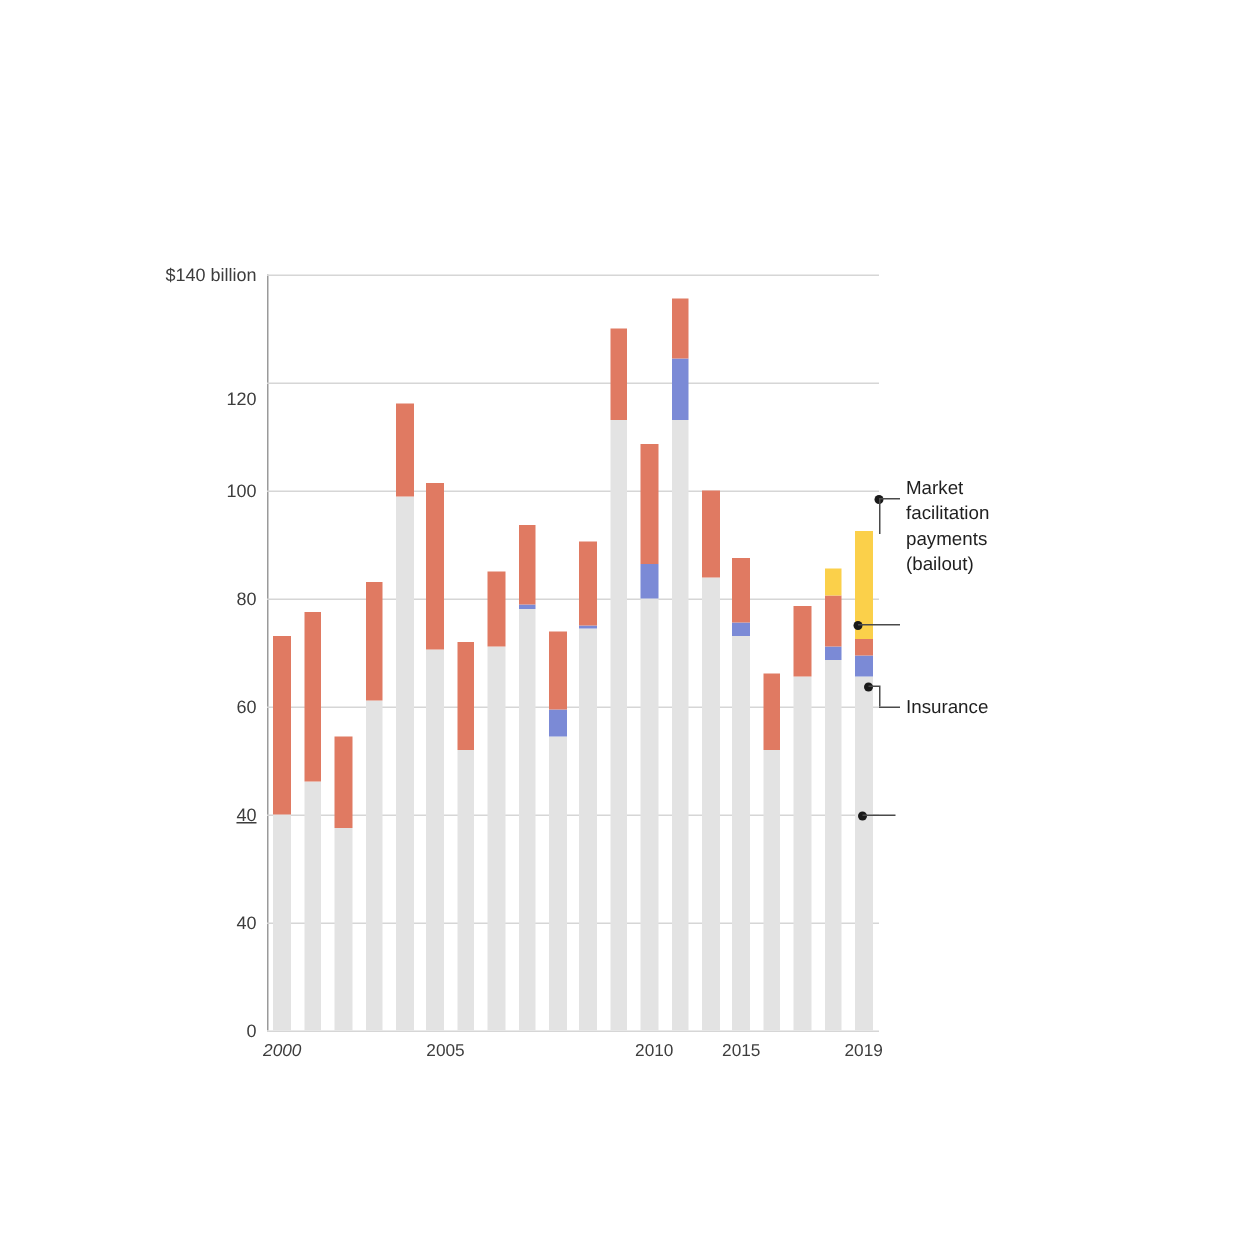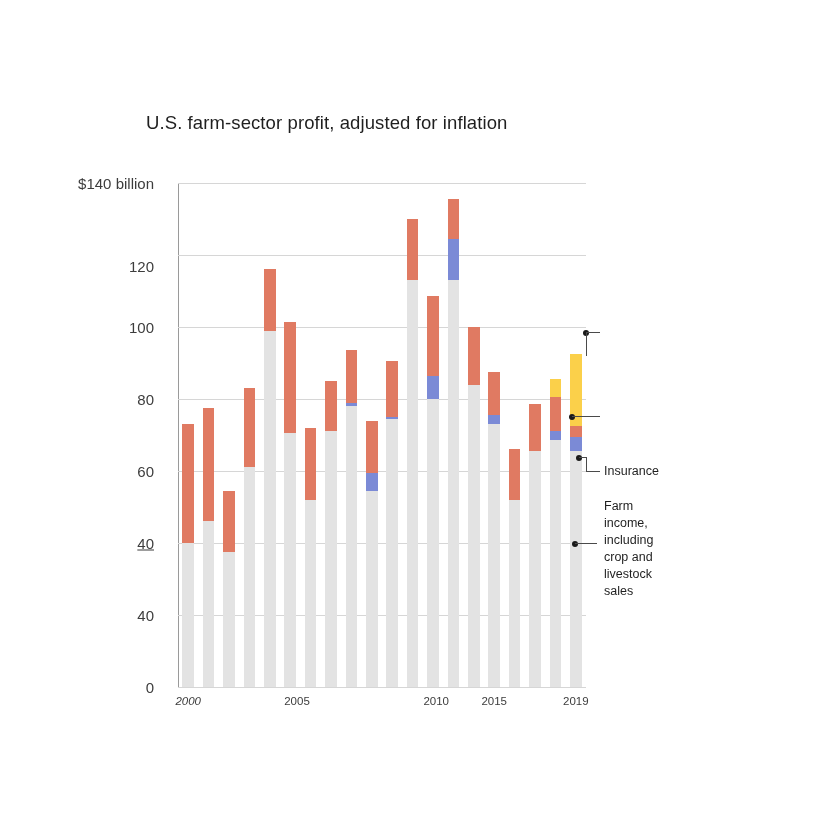--- a/index.html
+++ b/index.html
@@ -50,22 +50,22 @@
     position: absolute;
     left: 0;
     top: 0;
     width: 1px;
     height: 504px;
     background: #9a9a9a;
   }
   .ytick-label {
     position: absolute;
     right: 100%;
-    margin-right: 24px;
-    font-size: 15px;
+    margin-right: 7px;
+    font-size: 12px;
     color: #3d3d3d;
     white-space: nowrap;
     transform: translateY(-50%);
     text-align: center;
   }
   .xtick-label {
     position: absolute;
     top: 512px;
     font-size: 11.5px;
     color: #3d3d3d;
@@ -100,21 +100,20 @@
     background: #4a4a4a;
   }
   .leader-h { height: 1px; }
   .leader-v { width: 1px; }
 </style>
 </head>
 <body>
 
 <div id="chart-root">
 
-  <div class="chart-title">U.S. farm-sector profit, adjusted for inflation</div>
 
   <div class="plot" id="plot">
     <div class="axis-line-y"></div>
   <div class="gridline" style="top: 504px;"></div>
       <div class="ytick-label" style="top: 504px;">0</div>
       <div class="gridline" style="top: 432px;"></div>
       <div class="ytick-label" style="top: 432px;">40</div>
       <div class="gridline" style="top: 360px;"></div>
       <div class="ytick-label" style="top: 360px; text-decoration: underline;">40</div>
       <div class="gridline" style="top: 288px;"></div>
@@ -220,36 +219,34 @@
         <div class="seg" style="top: 253.8px; height: 14.4px; background: rgb(123, 138, 214);"></div>
         <div class="seg" style="top: 243px; height: 10.8px; background: rgb(224, 122, 98);"></div>
         <div class="seg" style="top: 171px; height: 72px; background: rgb(251, 208, 74);"></div>
       </div>
       <div class="xtick-label" style="left: 397.8px;">2019</div>
     </div>
 
   <div class="ann-dot" style="left:583px; top:330px;"></div>
   <div class="leader leader-h" style="left:586px; top:332px; width:14px;"></div>
   <div class="leader leader-v" style="left:586px; top:332px; height:24px;"></div>
+  <div class="ann" id="ann-mfp" style="left:604px; top:317px; width:90px;">
+      <div>Market</div>
+      <div>facilitation</div>
+      <div>payments</div>
+      <div>(bailout)</div>
+    </div>
 
   <div class="ann-dot" style="left:569px; top:414px;"></div>
   <div class="leader leader-h" style="left:572px; top:416px; width:28px;"></div>
 
   <div class="ann-dot" style="left:576px; top:455px;"></div>
   <div class="leader leader-h" style="left:579px; top:457px; width:7px;"></div>
   <div class="leader leader-v" style="left:586px; top:457px; height:14px;"></div>
   <div class="leader leader-h" style="left:586px; top:471px; width:14px;"></div>
   <div class="ann" id="ann-insurance" style="left:604px; top:463px; width:100px;">
       <div>Insurance</div>
     </div>
 
   <div class="ann-dot" style="left:572px; top:541px;"></div>
   <div class="leader leader-h" style="left:575px; top:543px; width:22px;"></div>
-  <div class="ann" id="ann-farm" style="left:604px; top:498px; width:80px;">
-      <div>Farm</div>
-      <div>income,</div>
-      <div>including</div>
-      <div>crop and</div>
-      <div>livestock</div>
-      <div>sales</div>
-    </div>
 
 </div>
 
 </body></html>

